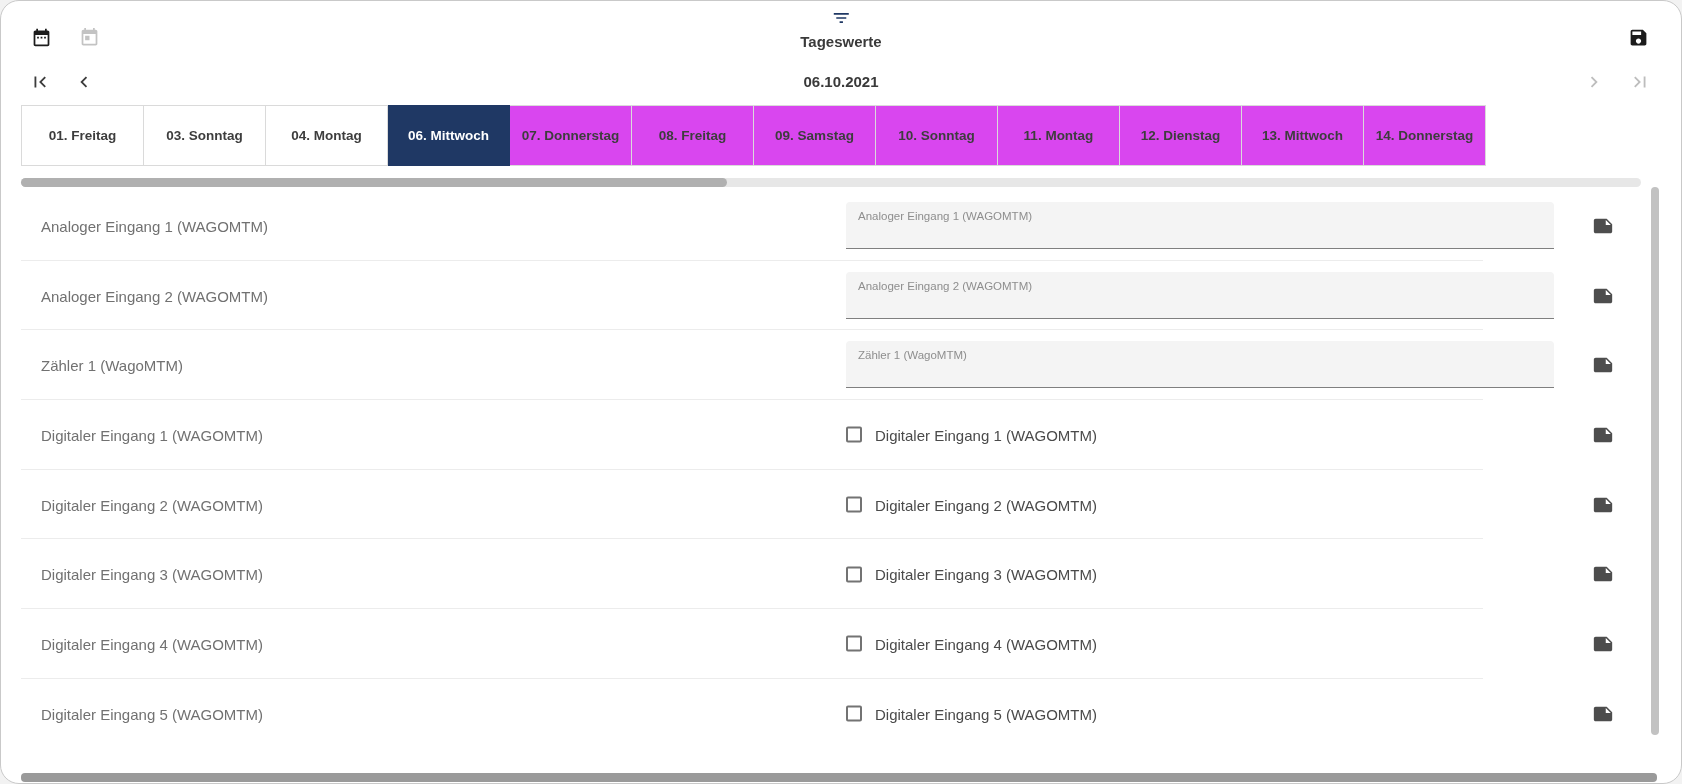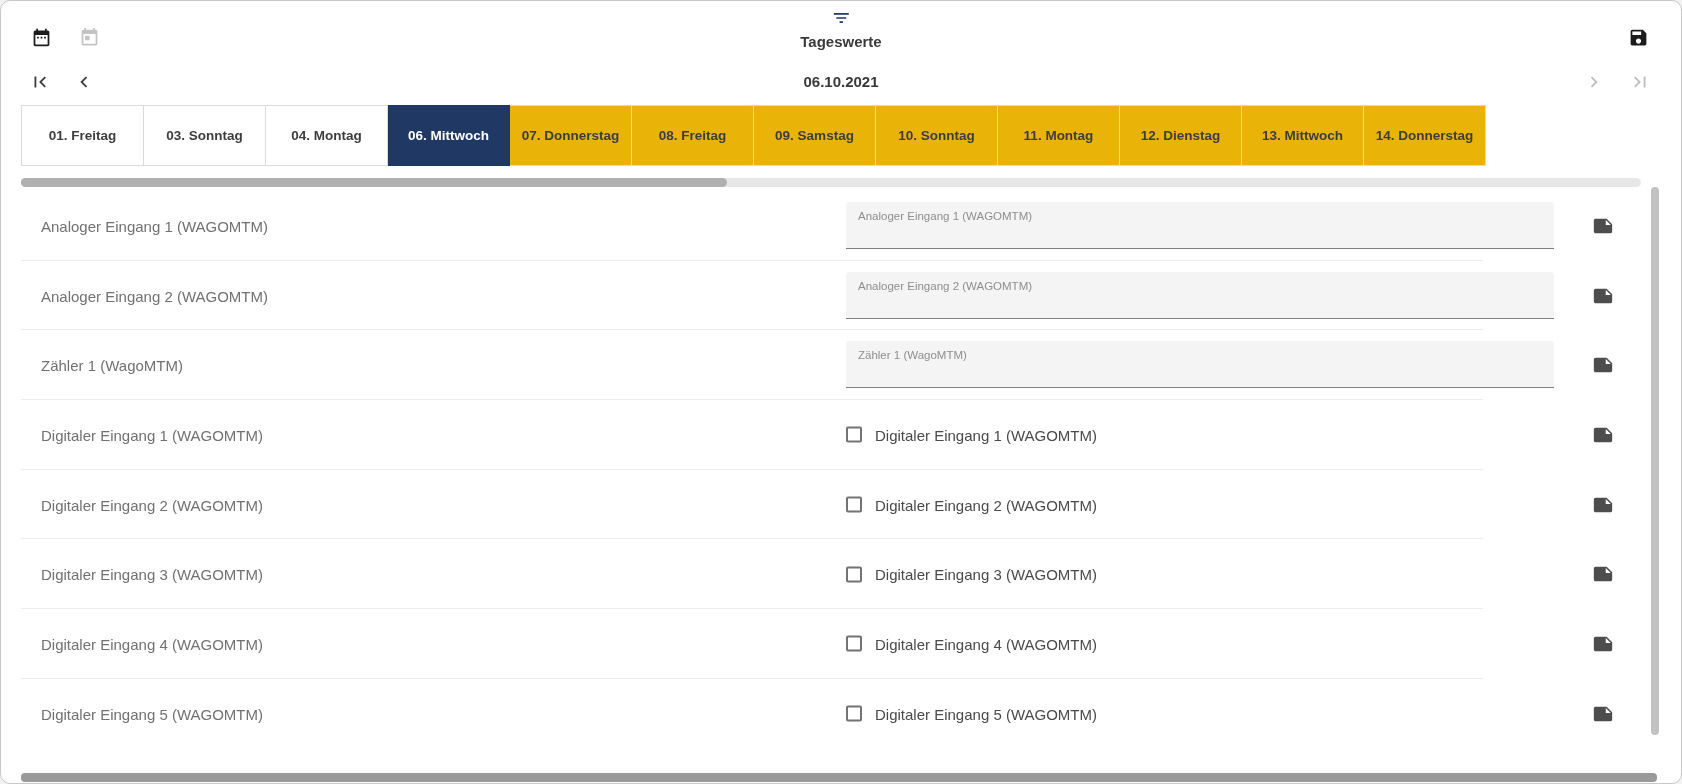--- a/index.html
+++ b/index.html
@@ -1,18 +1,18 @@
 <!DOCTYPE html>
 <html><head>
 <meta charset="utf-8">
 <style>
   html,body{margin:0;padding:0;background:#f2f2f2;font-family:"Liberation Sans",sans-serif;}
   .app{
     position:relative;width:1682px;height:784px;box-sizing:border-box;
-    background:#fff;border:1px solid #c9c9c9;border-radius:10px;overflow:hidden;
+    background:#fff;border:1px solid #c9c9c9;border-radius:19px;overflow:hidden;
   }
   button{background:none;border:none;padding:0;cursor:pointer;font-family:inherit;}
   svg{display:block;}
 
   
   .toolbar{position:absolute;top:0;left:0;right:0;height:60px;}
   .toolbar-left{position:absolute;left:30px;top:26px;display:flex;gap:27px;align-items:center;}
   .icon-btn svg{width:21px;height:21px;}
   .icon-dark{fill:#1c1c1c;}
   .icon-disabled{fill:#c3c3c3;}
@@ -34,21 +34,21 @@
   .tabstrip{
     position:absolute;top:104px;left:20px;width:1620px;height:61px;
     display:flex;overflow:hidden;border-left:1px solid #dadada;box-sizing:border-box;
   }
   .tab{
     flex:0 0 122px;box-sizing:border-box;height:100%;
     display:flex;align-items:center;justify-content:center;
     background:#fff;border:1px solid #dadada;border-left:none;
     font-size:13.5px;font-weight:bold;color:#3d3d3d;white-space:nowrap;cursor:pointer;
   }
-  .tab.muted{background:#eab308;}
+  .tab.muted{background:#d946ef;}
   .tab.selected{background:#1f3864;border-color:#1f3864;color:#fff;}
 
   
   .hscroll{position:absolute;top:177px;left:20px;width:1620px;height:9px;background:#e7e7e7;border-radius:5px;}
   .hscroll-thumb{position:absolute;left:0;top:0;height:9px;width:706px;background:#b0b0b0;border-radius:5px;cursor:pointer;}
 
   
   .rows{position:absolute;top:190px;left:0;width:1524px;}
   .row{position:relative;height:69.7px;}
   .row::after{content:"";position:absolute;left:20px;right:42px;bottom:0;border-bottom:1px solid #ececec;}

